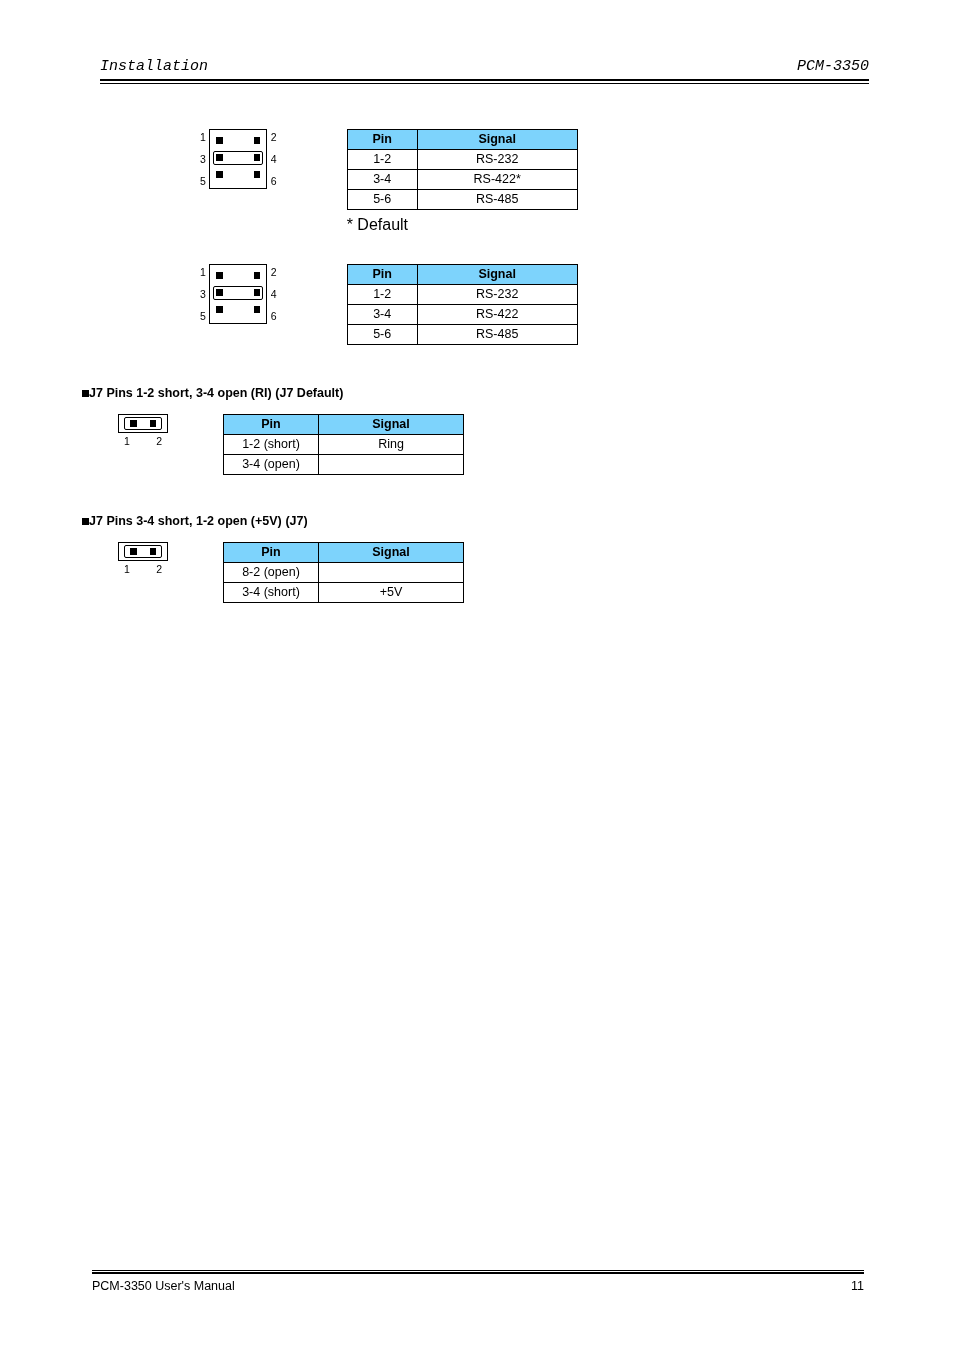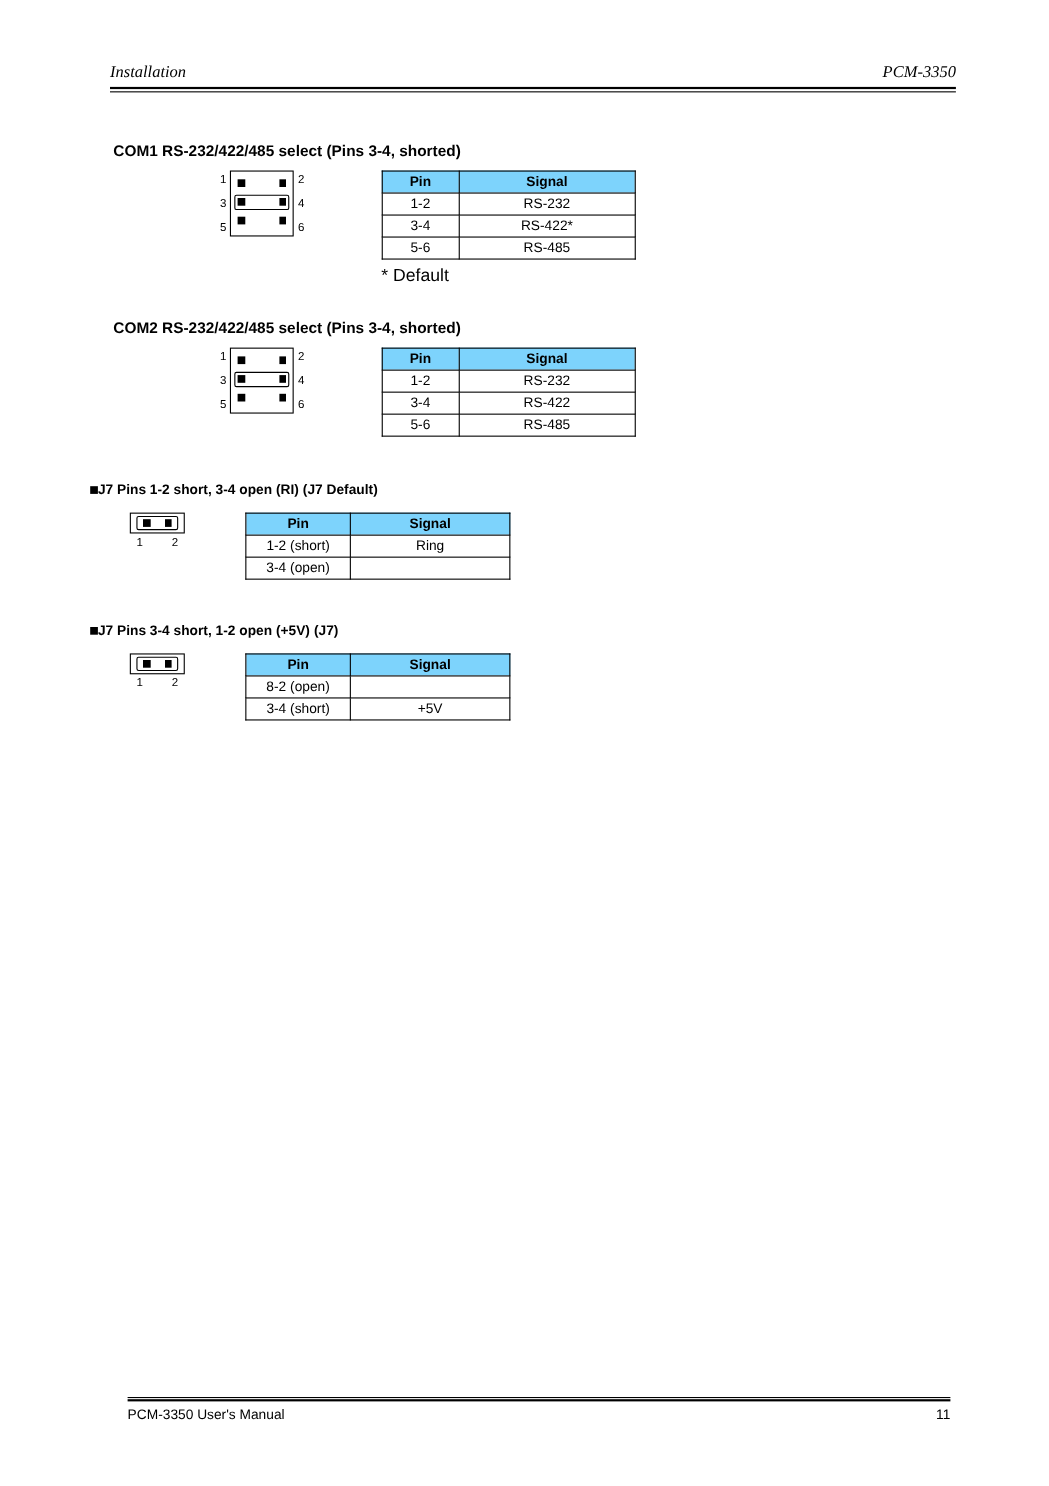--- a/index.html
+++ b/index.html
@@ -10,21 +10,21 @@
     background: #fff;
     width: 954px;
     height: 1351px;
     position: relative;
     padding: 58px 85px 58px 100px;
   }
   .main-content { position: relative; }
   .top-header {
     display: flex;
     justify-content: space-between;
-    font-family: Liberation Serif, serif;
+    font-family: Liberation Mono, monospace;
     font-style: italic;
     font-size: 15px;
     margin-bottom: 4px;
   }
   .top-rule-thick { border-top: 2.2px solid #000; margin-bottom: 1.5px; }
   .top-rule-thin  { border-top: 1px solid #000; }
   .section-block { margin-top: 45px; }
   .section-title { font-weight: bold; font-size: 14px; margin-left: 3px; margin-bottom: 10px; }
   .section-title-sm { font-size: 12.5px; font-weight: bold; display: inline; }
   .row-flex {
@@ -102,42 +102,41 @@
   table.pinout .sigcol { width: 160px; }
   table.pinout.sm .pincol { width: 95px; }
   table.pinout.sm .sigcol { width: 145px; }
   .footnote { font-size: 16px; margin-top: 6px; }
   .subsection { margin-top: 38px; }
   .heading-bullet { display: flex; align-items: baseline; margin-left: -18px; margin-bottom: 14px; }
   .b-square { width: 7px; height: 7px; background: #000; display: inline-block; margin-top: 4px; }
   .footer {
     position: absolute;
     bottom: 58px;
-    left: 116px;
+    left: 92px;
     right: 90px;
   }
   .footer-rule-thin { border-top: 1px solid #000; margin-bottom: 1.5px; }
   .footer-rule-thick { border-top: 2.2px solid #000; }
   .footer-text { display: flex; justify-content: space-between; font-size: 12.5px; margin-top: 5px; }
   .sub-row { display:flex; align-items:flex-start; gap:55px; padding-left:18px; }
 </style>
 </head>
 <body>
 
 <div class="main-content">
 
   <div class="top-header">
     <span>Installation</span>
     <span>PCM-3350</span>
   </div>
   <div class="top-rule-thick"></div>
   <div class="top-rule-thin"></div>
 
   <div class="section-block">
-    <div class="section-title">COM1 RS-232/422/485 select (Pins 3-4, shorted)</div>
     <div class="row-flex">
       <div class="jumper-wrap">
         <div class="j-labels-left">
           <span>1</span>
           <span>3</span>
           <span>5</span>
         </div>
         <div class="jumper-2x3">
           <div class="j-row">
               <span class="pin"></span>
@@ -179,21 +178,20 @@
                 <td>RS-485</td>
               </tr>
         </tbody>
           </table>
         <div class="footnote">* Default</div>
       </div>
     </div>
   </div>
 
   <div class="section-block" style="margin-top:30px;">
-    <div class="section-title">COM2 RS-232/422/485 select (Pins 3-4, shorted)</div>
     <div class="row-flex">
       <div class="jumper-wrap">
         <div class="j-labels-left">
           <span>1</span>
           <span>3</span>
           <span>5</span>
         </div>
         <div class="jumper-2x3">
           <div class="j-row">
               <span class="pin"></span>

